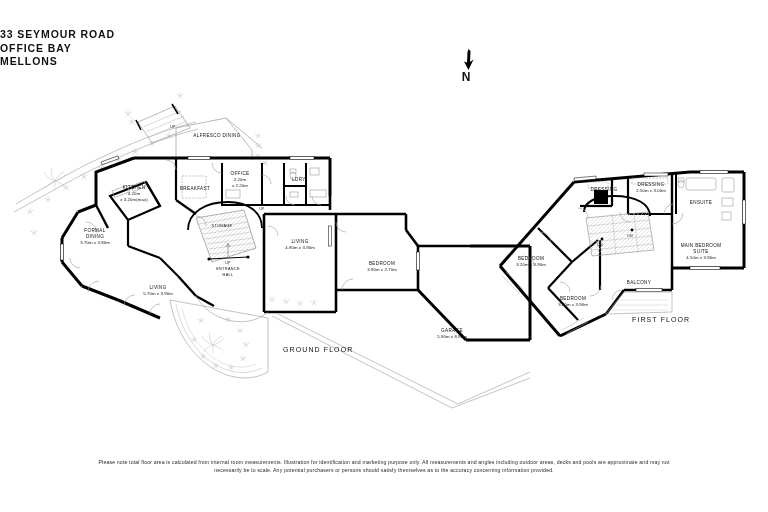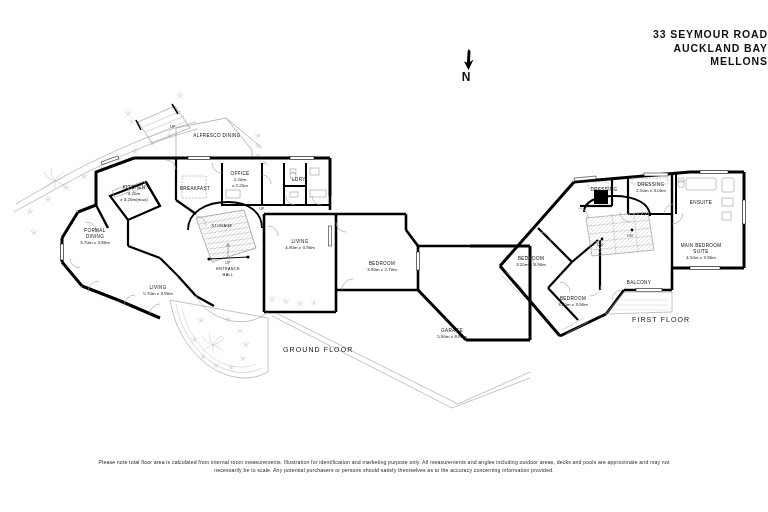--- a/index.html
+++ b/index.html
@@ -19,21 +19,21 @@
     position: absolute;
     inset: 0;
     width: 768px;
     height: 512px;
   }
   .title-block {
     position: absolute;
     left: 0;
     top: 28px;
     width: 768px;
-    text-align: right;
+    text-align: left;
     pointer-events: none;
   }
   .title-line {
     font-size: 10.5px;
     font-weight: bold;
     letter-spacing: 0.9px;
     line-height: 13.5px;
     color: #111;
   }
   .north-marker {
@@ -104,21 +104,21 @@
   }
   svg { display: block; }
 </style>
 </head>
 <body>
 
 <div id="plan-root">
 
   <div class="title-block">
     <div class="title-line">33 SEYMOUR ROAD</div>
-    <div class="title-line">AUCKLAND BAY</div>
+    <div class="title-line">OFFICE BAY</div>
     <div class="title-line">MELLONS</div>
   </div>
 
   <div class="north-marker">
     <svg width="36" height="26" viewBox="0 0 36 26">
       <path d="M20.5 1 L22.5 3 L22.0 14 L25.5 11.5 L20.5 22 L16.0 13.5 L19.0 14.5 L19.5 4 Z" fill="#000"></path>
     </svg>
     <div class="north-letter">N</div>
   </div>
 

